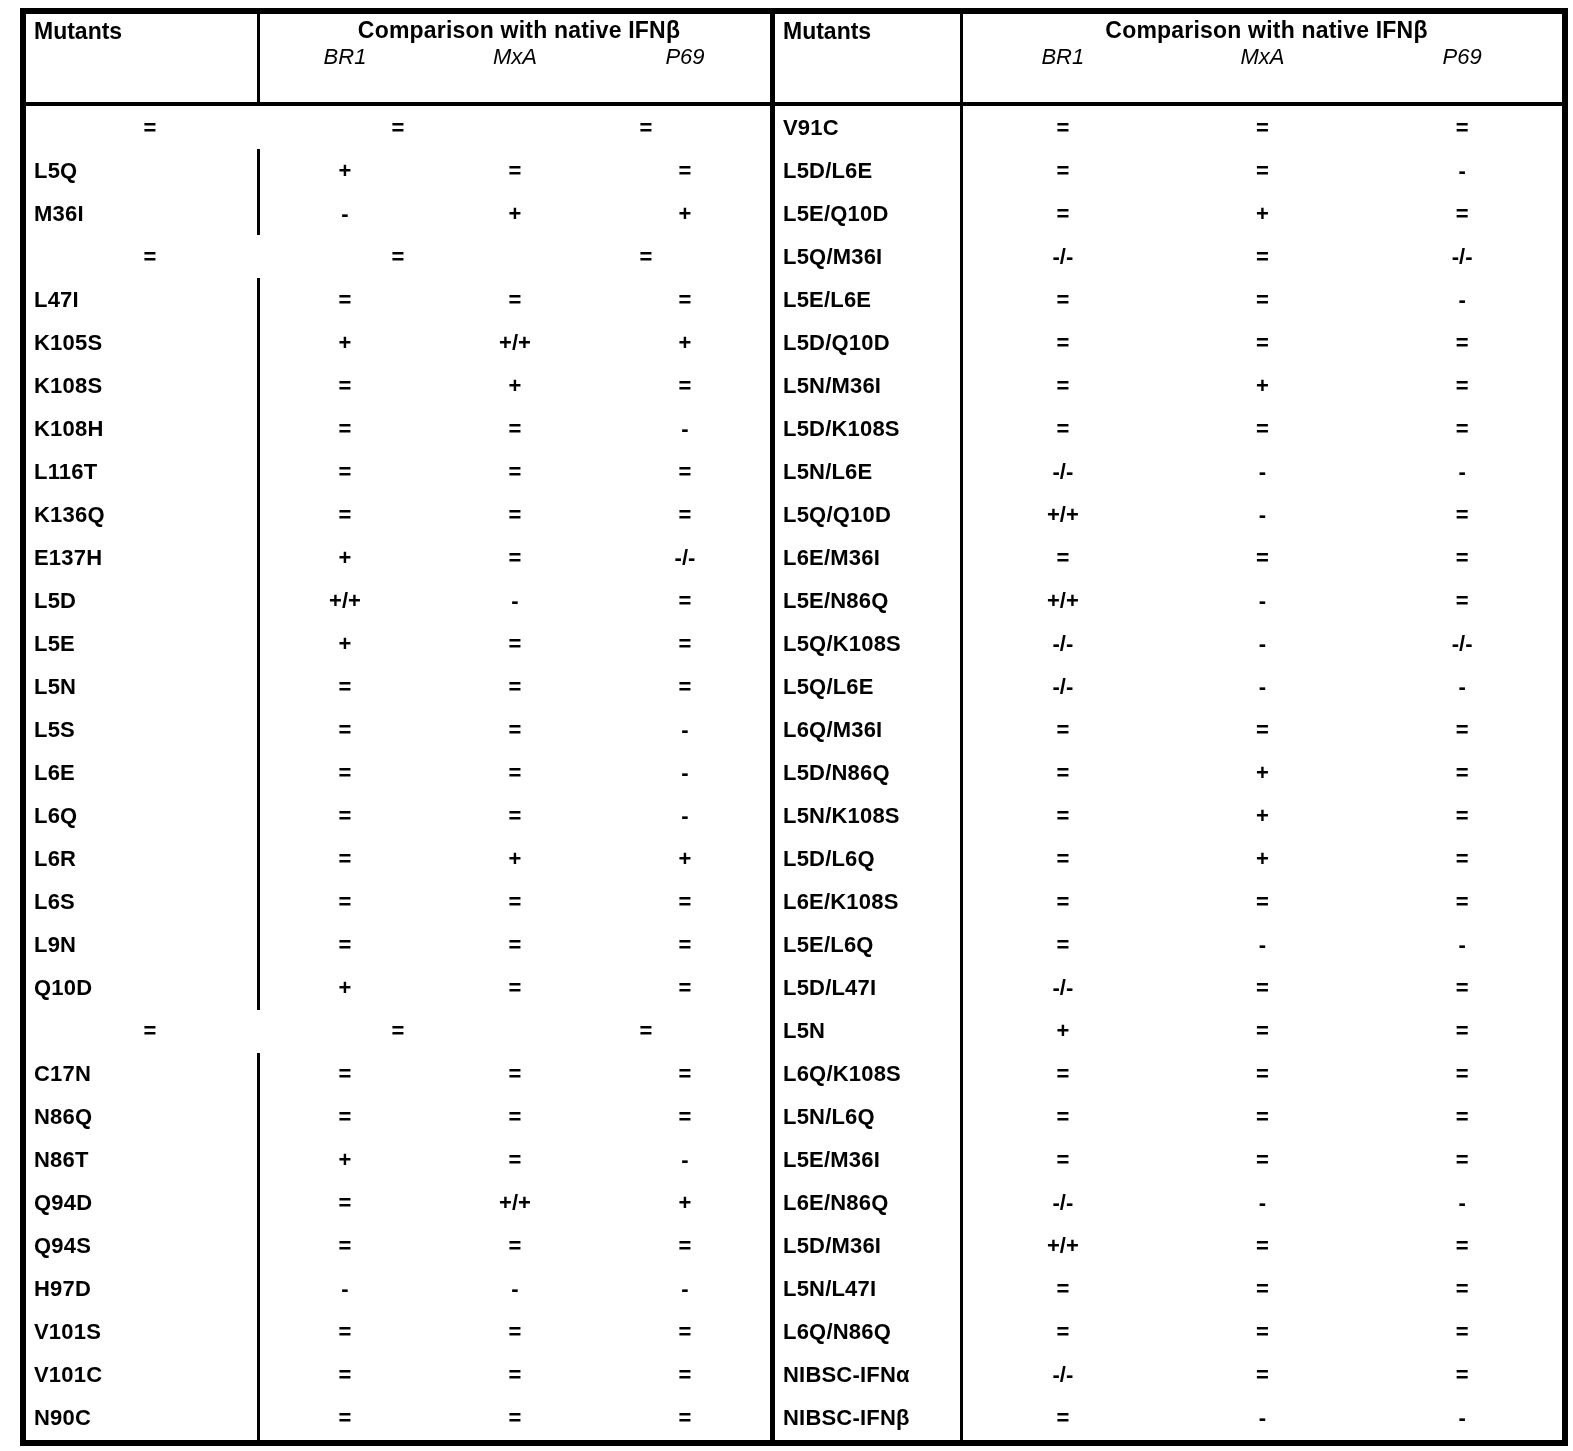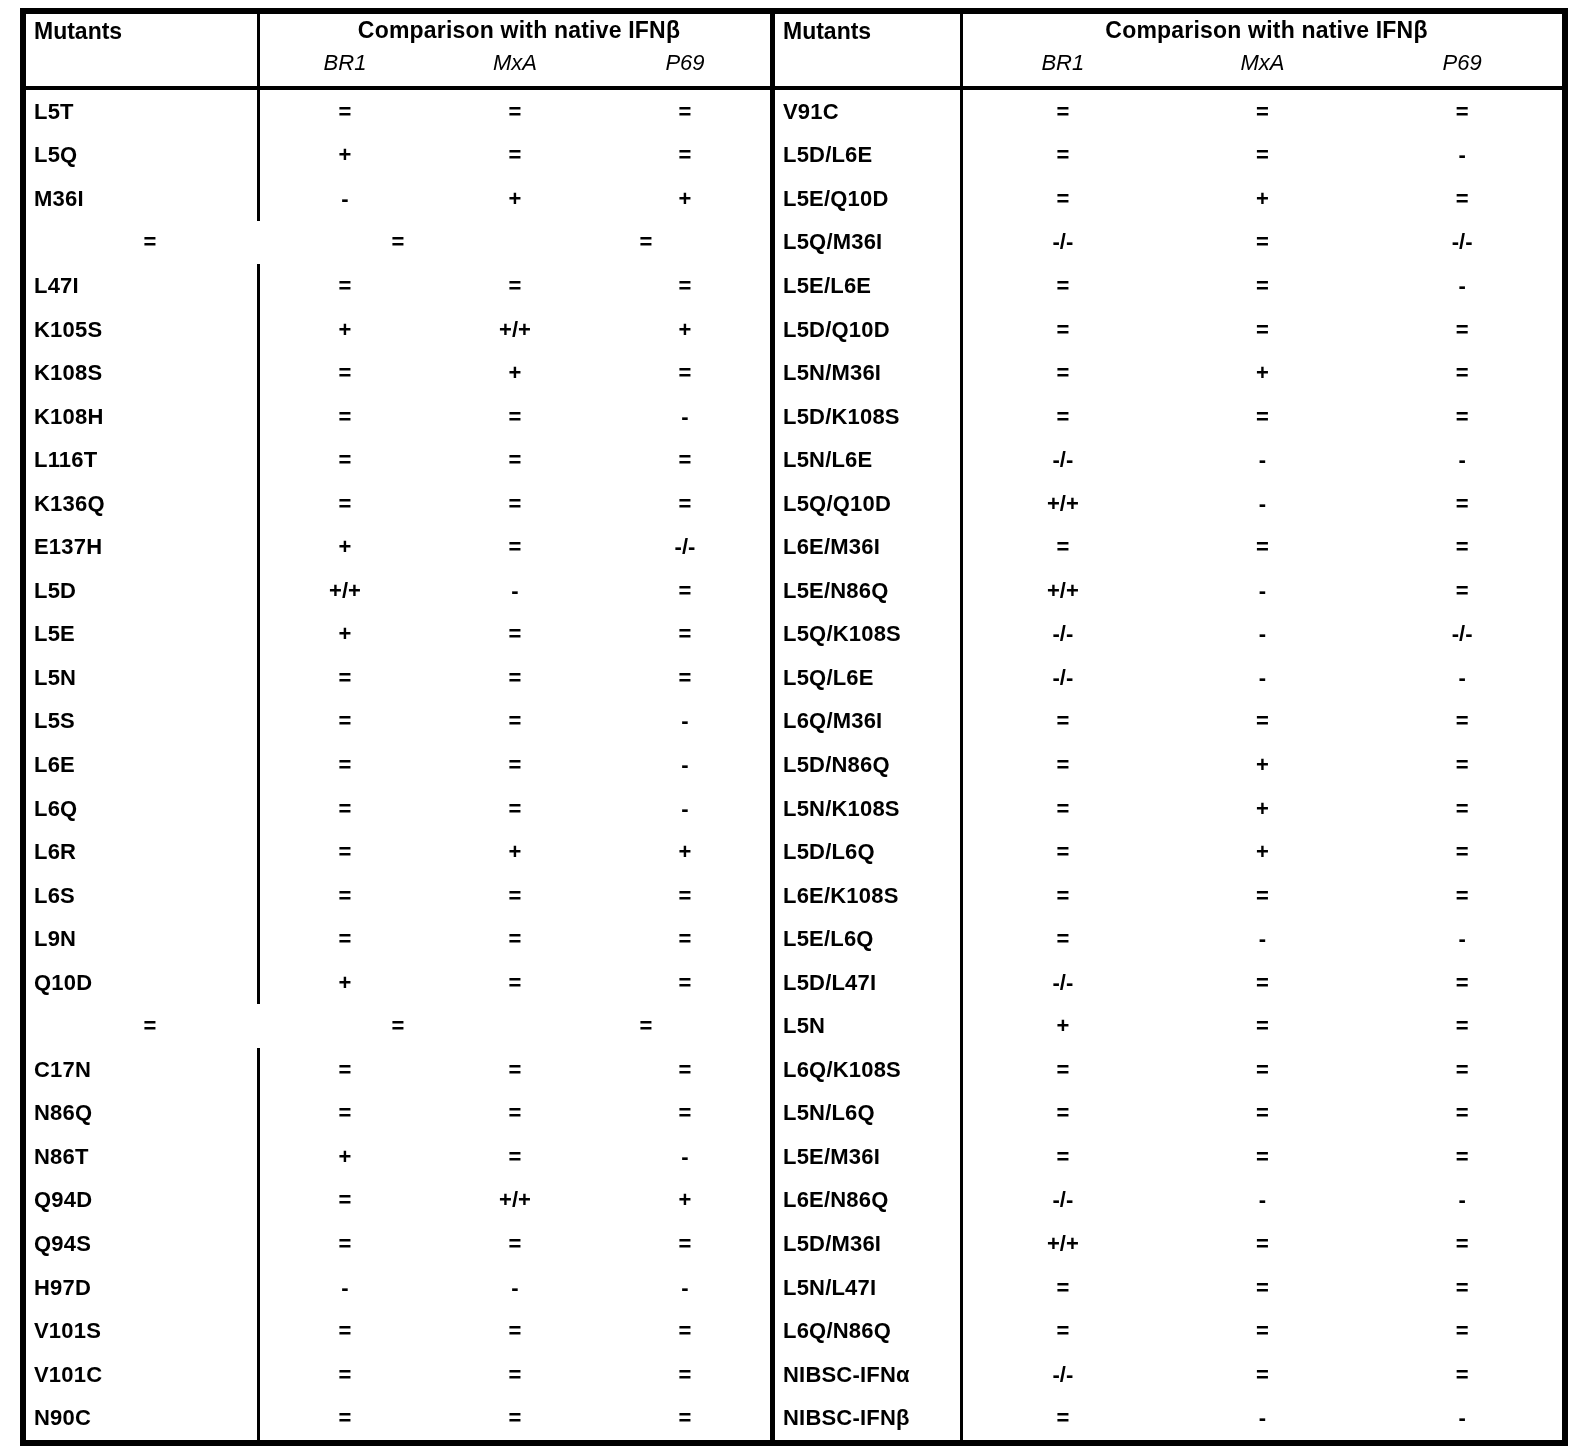--- a/index.html
+++ b/index.html
@@ -38,21 +38,21 @@
   .half.left {
     width: 749px;
     border-right: 5px solid #000;
     flex: none;
   }
   .half.right { flex: 1; }
 
   
   .hdr {
     display: flex;
-    height: 76px;
+    height: 92px;
     flex: none;
     border-bottom: 4px solid #000;
     box-sizing: border-box;
   }
   .mutcol {
     box-sizing: border-box;
     border-right: 3px solid #000;
     padding-left: 8px;
   }
   .half.left  .mutcol { width: 234px; flex: none; }
@@ -71,21 +71,21 @@
     text-align: center;
     font-size: 23px;
     font-weight: bold;
     padding-top: 3px;
     letter-spacing: 0.2px;
     margin-left: 8px;
   }
   .subrow {
     flex: 1;
     display: flex;
-    align-items: center;
+    align-items: flex-start;
     padding-bottom: 4px;
   }
   .subrow span {
     flex: 1;
     text-align: center;
     font-style: italic;
     font-weight: normal;
     font-size: 22px;
   }
 
@@ -128,21 +128,20 @@
           <div class="ctitle">Comparison with native IFNβ</div>
           <div class="subrow">
             <span>BR1</span>
             <span>MxA</span>
             <span>P69</span>
           </div>
         </div>
       </div>
       <div class="tbody" id="left-body">
           <div class="row">
-            <div class="mutcol">L5T</div>
             <div class="val">=</div>
             <div class="val">=</div>
             <div class="val">=</div>
           </div>
           <div class="row">
             <div class="mutcol">L5Q</div>
             <div class="val">+</div>
             <div class="val">=</div>
             <div class="val">=</div>
           </div>

